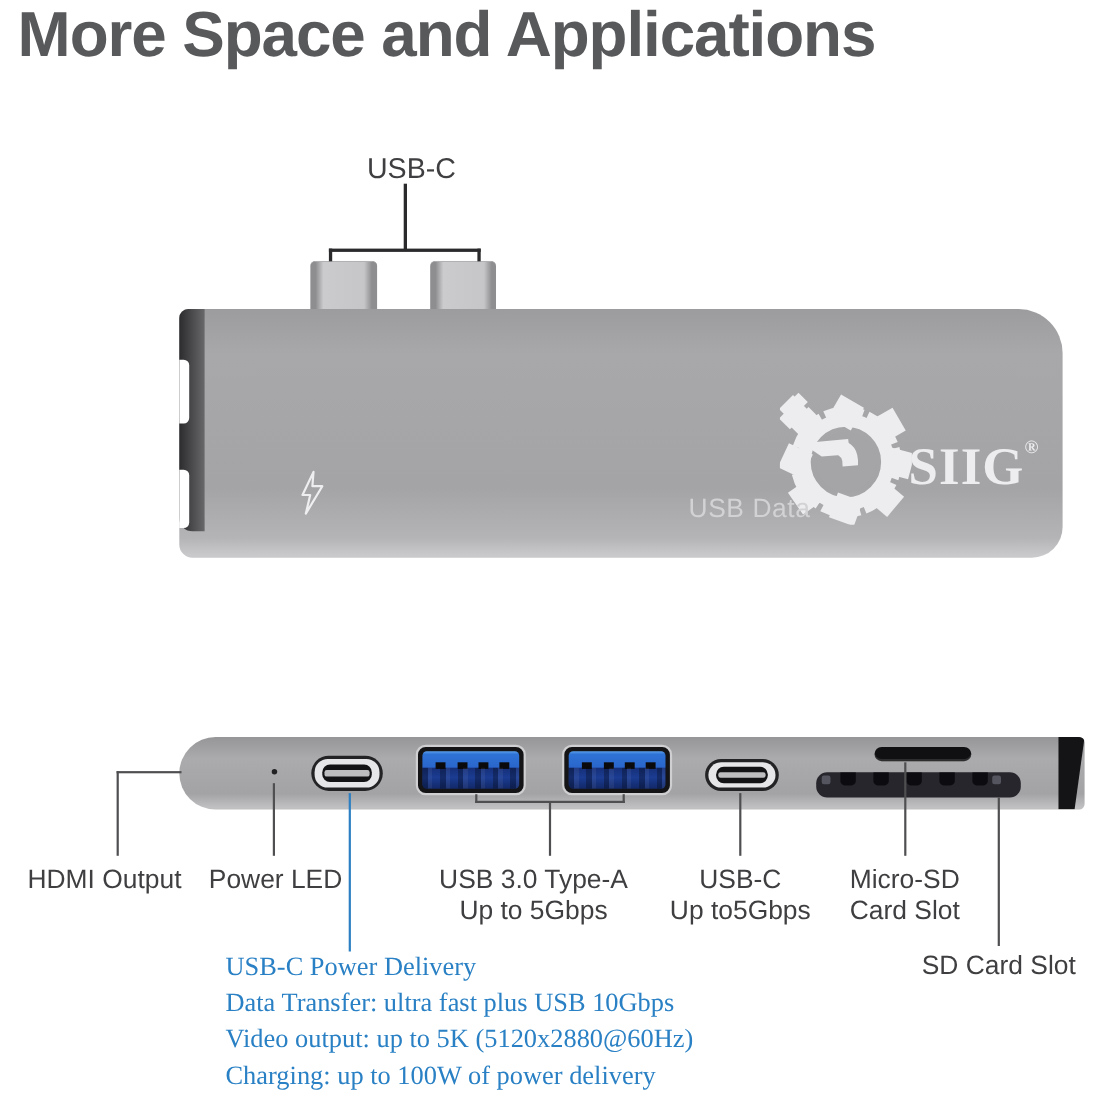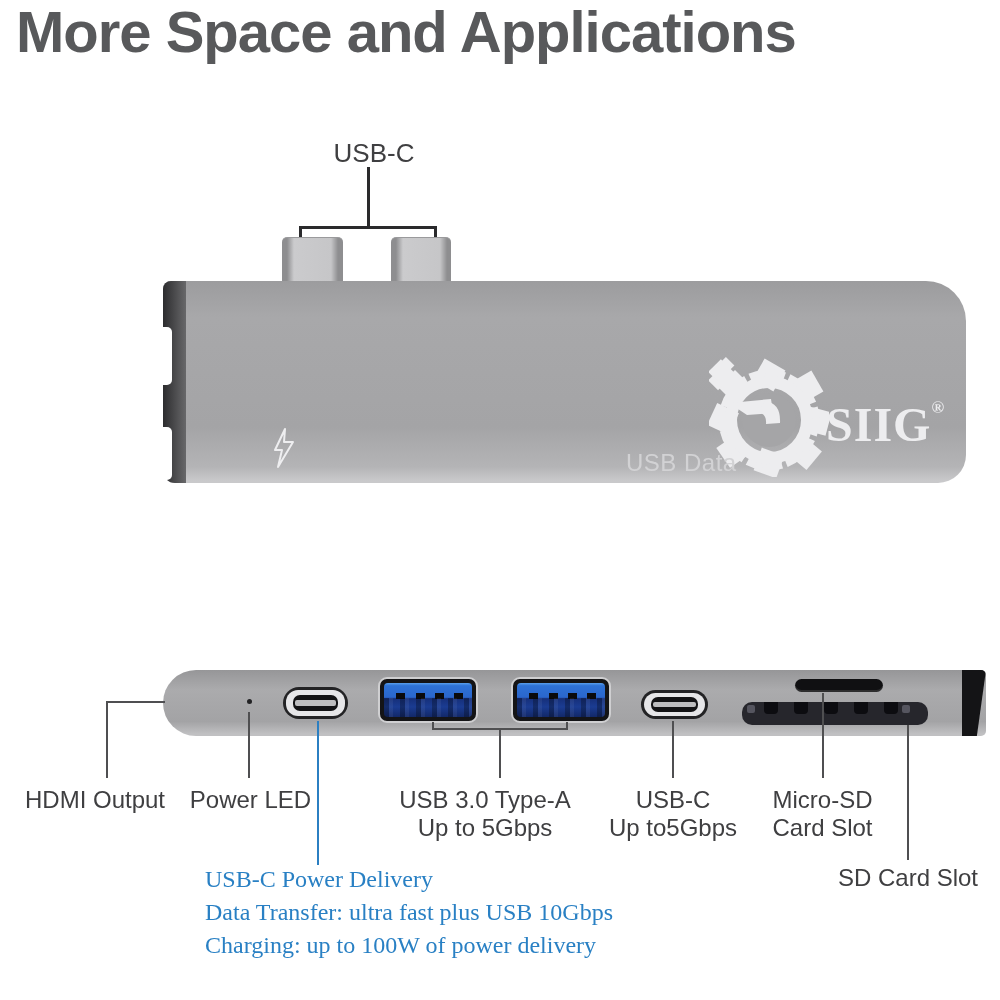--- a/index.html
+++ b/index.html
@@ -23,21 +23,21 @@
     font-size:26px; color:#3f3f41;
   }
   
   .plug {
     position:absolute; top:237px; height:45px; border-radius:5px 5px 0 0;
     background:linear-gradient(90deg,#8e8e90 0px,#8e8e90 5px,#cbcbcd 12px,#c6c6c8 49px,#8e8e90 56px,#8e8e90 100%);
     border-top:1px solid #9a9a9c;
   }
   
   .hub-top {
-    position:absolute; left:163px; top:281px; width:803px; height:202px;
+    position:absolute; left:163px; top:281px; width:803px; height:226px;
     border-radius:8px 40px 28px 12px;
     background:linear-gradient(180deg,#9c9c9e 0%,#a8a8aa 18%,#a4a4a6 72%,#b4b4b6 92%,#c9c9cb 99%);
   }
   .hub-top .edge {
     position:absolute; left:0; top:0; width:23px; height:202px;
     background:linear-gradient(90deg,#2c2c2e,#68686a);
     border-radius:8px 0 0 12px;
   }
   .hub-top .notch { position:absolute; left:0; width:9px; background:#ffffff; border-radius:0 5px 5px 0; }
   .brand-text {
@@ -221,16 +221,17 @@
     <div>Micro-SD</div>
     <div>Card Slot</div>
   </div>
   <div class="plabel" style="left:828px;top:864px;width:160px;">
     <div>SD Card Slot</div>
   </div>
 
   <div class="specs">
     <div>USB-C Power Delivery</div>
     <div>Data Transfer: ultra fast plus USB 10Gbps</div>
+    <div>Video output: up to 5K (5120x2880@60Hz)</div>
     <div>Charging: up to 100W of power delivery</div>
   </div>
 
 </div>
 
 </body></html>

